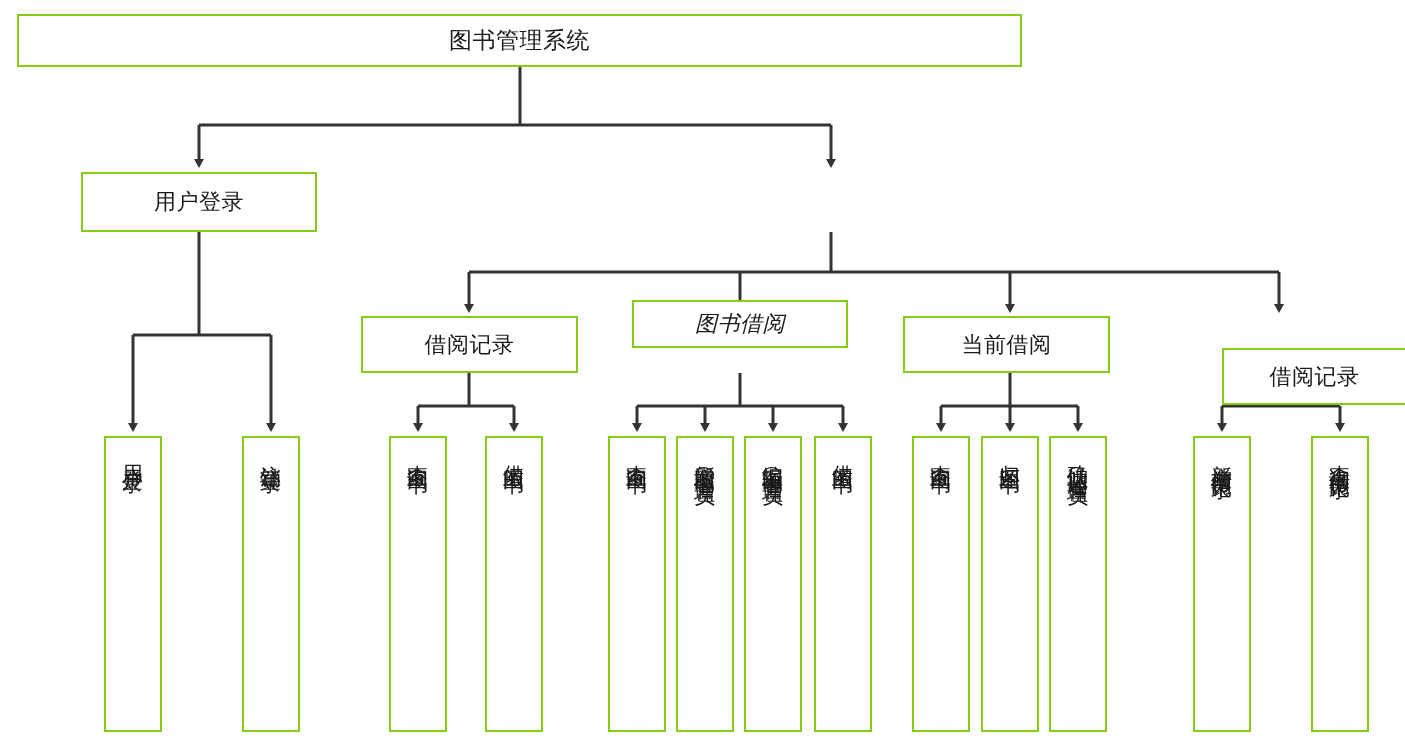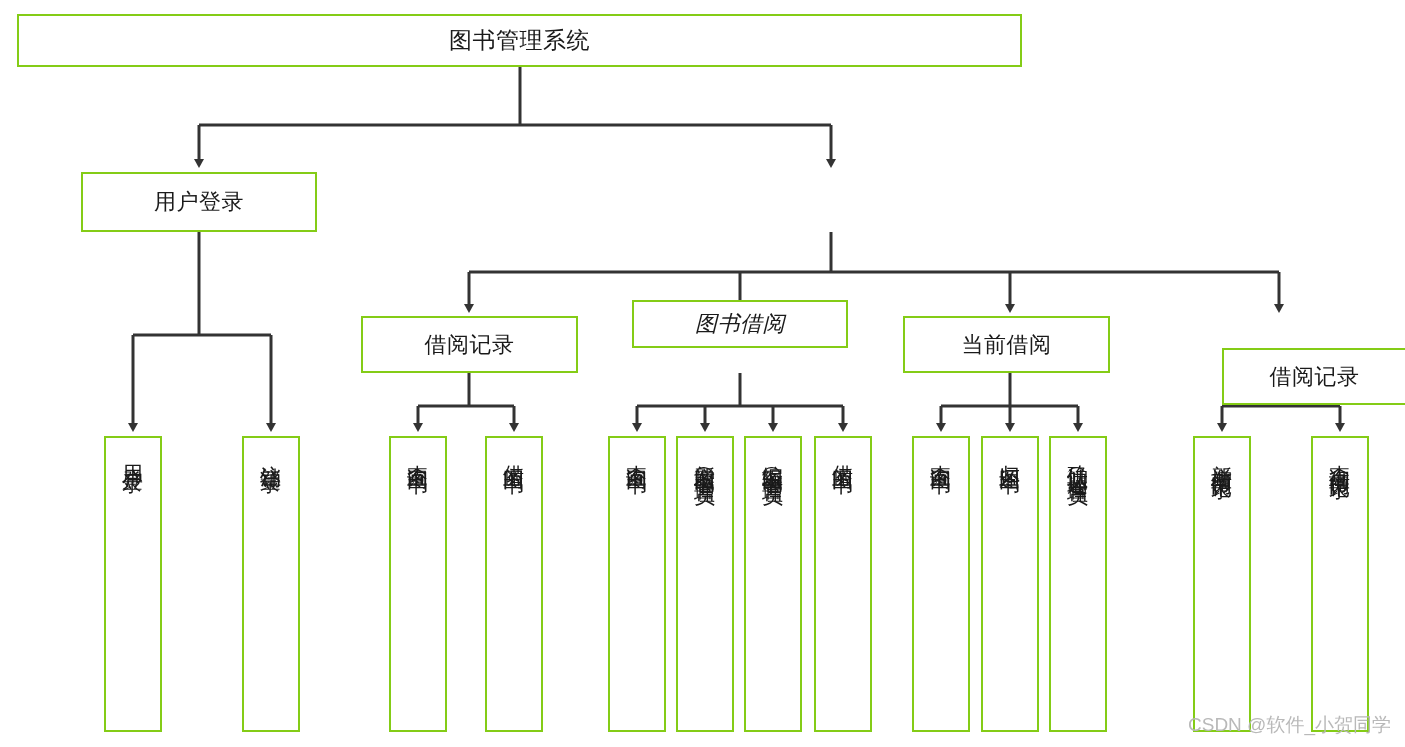--- a/index.html
+++ b/index.html
@@ -181,14 +181,13 @@
     <span class="node-label">确认归还（管理员）</span>
   </div>
 
   <div class="node vert" style="left:1193px; top:436px; width:58px; height:296px;">
     <span class="node-label">新增借阅记录</span>
   </div>
   <div class="node vert" style="left:1311px; top:436px; width:58px; height:296px;">
     <span class="node-label">查询借阅记录</span>
   </div>
 
-  <div class="watermark">CSDN @软件_小贺同学</div>
 </div>
 
 </body></html>

